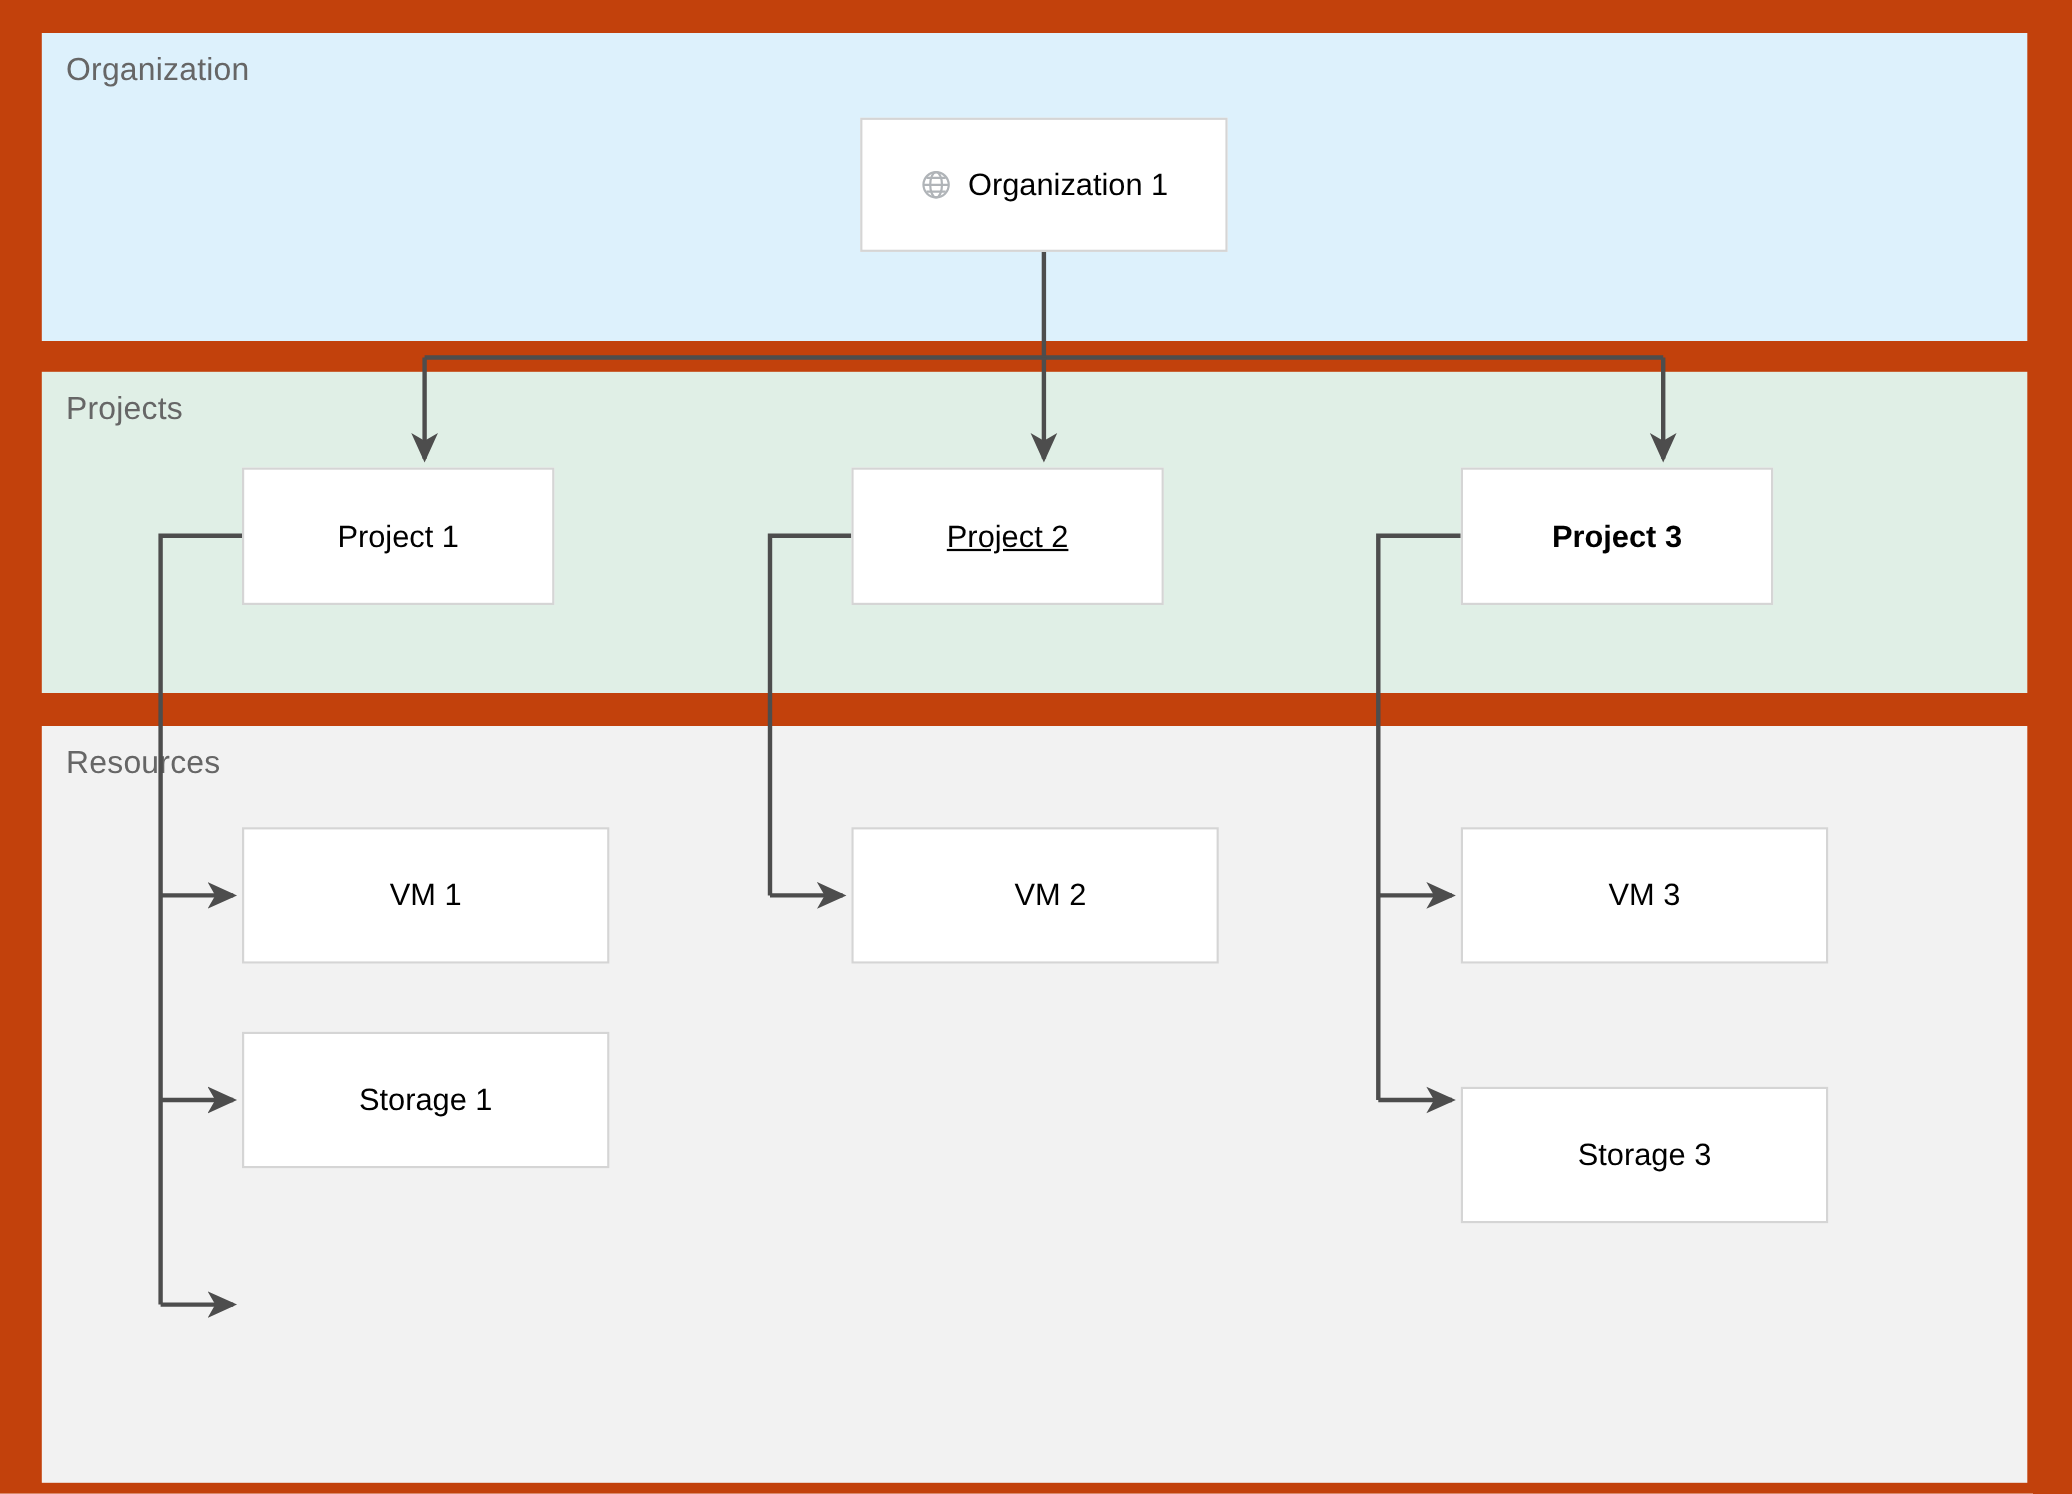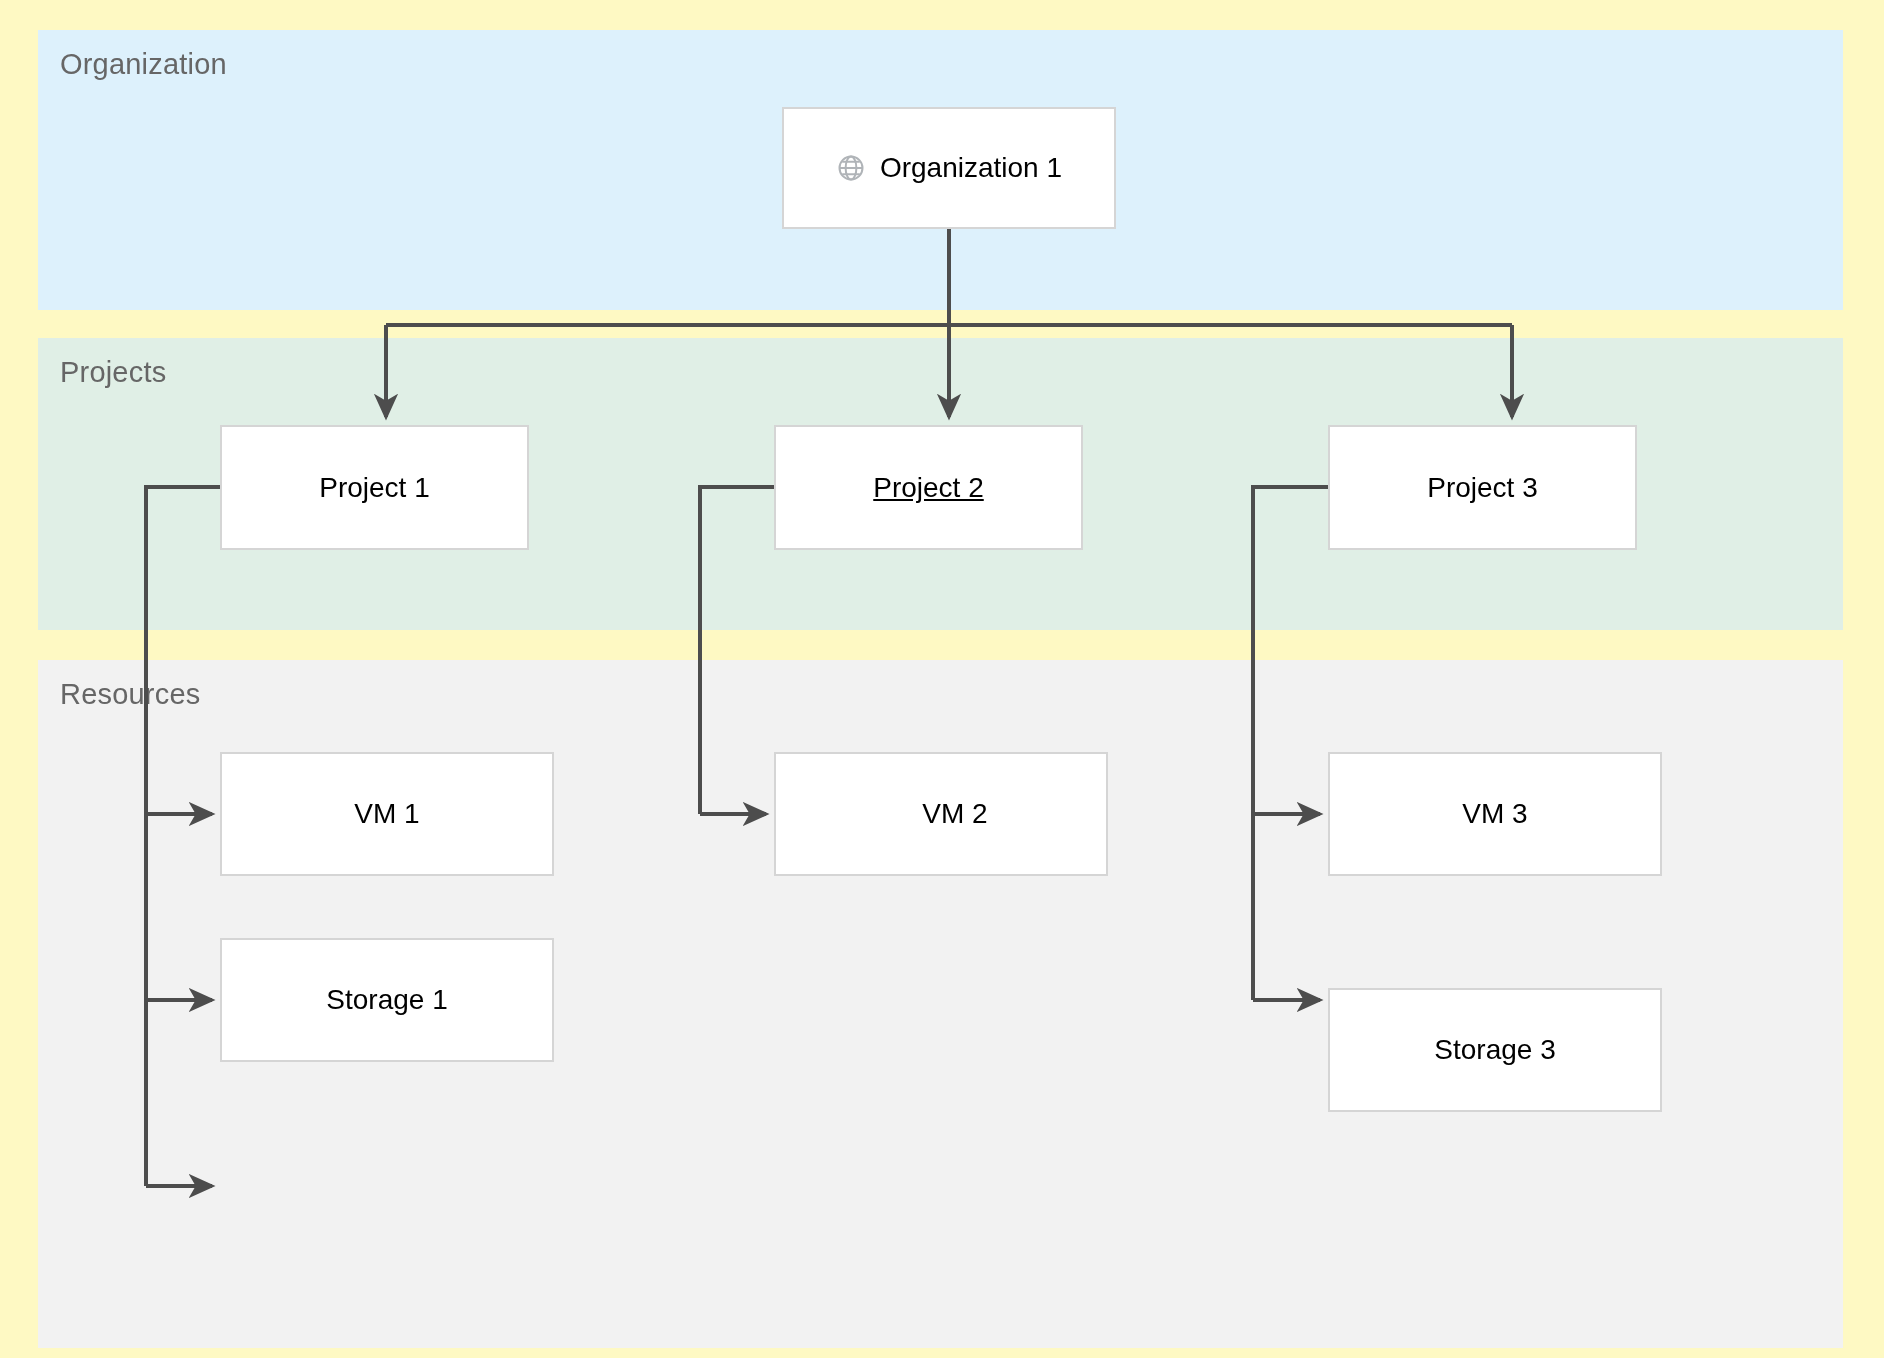--- a/index.html
+++ b/index.html
@@ -8,21 +8,21 @@
     padding: 0;
     background: #ffffff;
   }
   body {
     font-family: "Liberation Sans", sans-serif;
   }
   #canvas {
     position: relative;
     width: 1884px;
     height: 1358px;
-    background: #fef9c3;
+    background: #c2410c;
     overflow: hidden;
   }
 
   
   .band {
     position: absolute;
     left: 38px;
     width: 1805px;
     box-sizing: border-box;
   }
@@ -74,24 +74,24 @@
     gap: 14px;
   }
   .globe-icon {
     width: 30px;
     height: 30px;
     display: inline-block;
     flex: 0 0 auto;
   }
   .globe-icon svg { display: block; }
 
-  .node-project { top: 425px; width: 309px; height: 125px; }
+  .node-project { top: 425px; width: 284px; height: 125px; }
   #node-project-1 { left: 220px; }
   #node-project-2 { left: 774px; text-decoration: underline; }
-  #node-project-3 { left: 1328px; }
+  #node-project-3 { left: 1328px; font-weight: bold; }
 
   .node-resource { width: 334px; height: 124px; }
   #node-vm-1      { left: 220px;  top: 752px; }
   #node-storage-1 { left: 220px;  top: 938px; }
   #node-backup-1  { left: 220px;  top: 1124px; }
   #node-vm-2      { left: 774px;  top: 752px; padding-left: 28px; }
   #node-vm-3      { left: 1328px; top: 752px; }
   #node-storage-3 { left: 1328px; top: 988px; }
 
   

